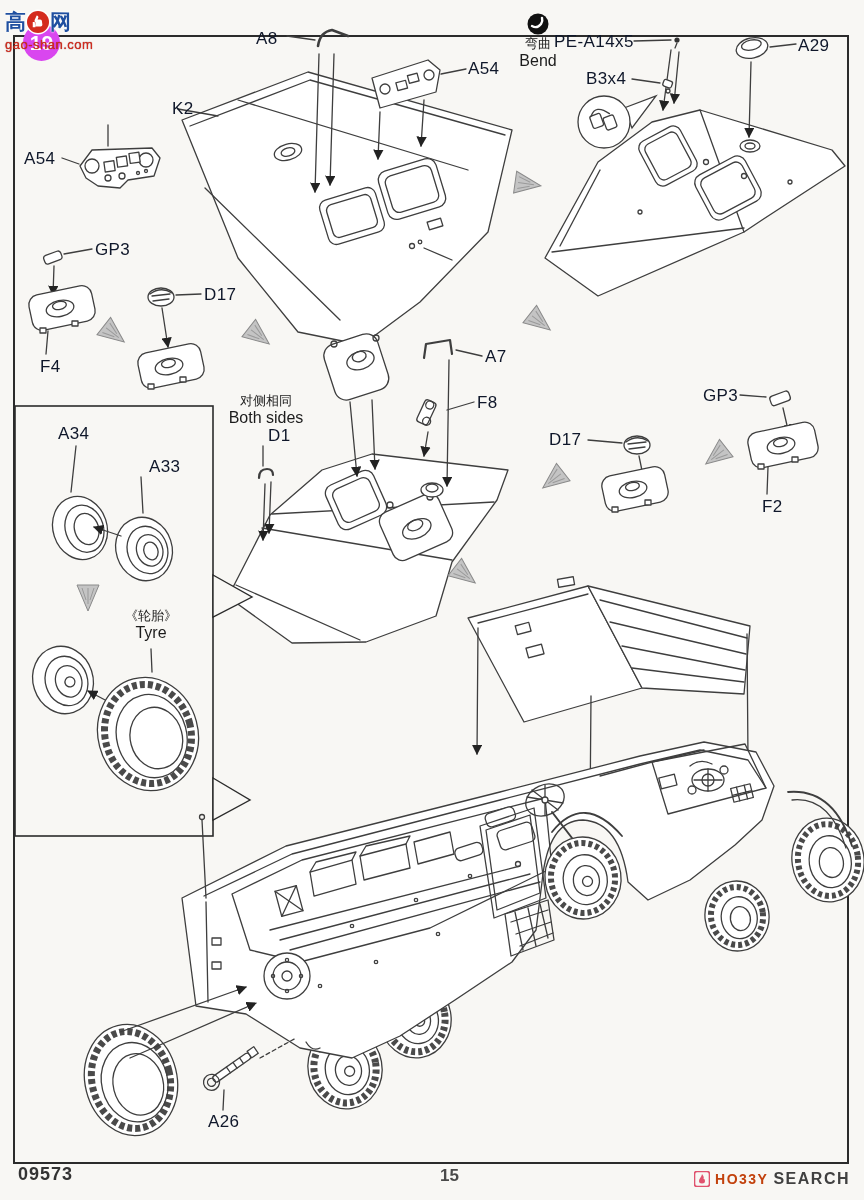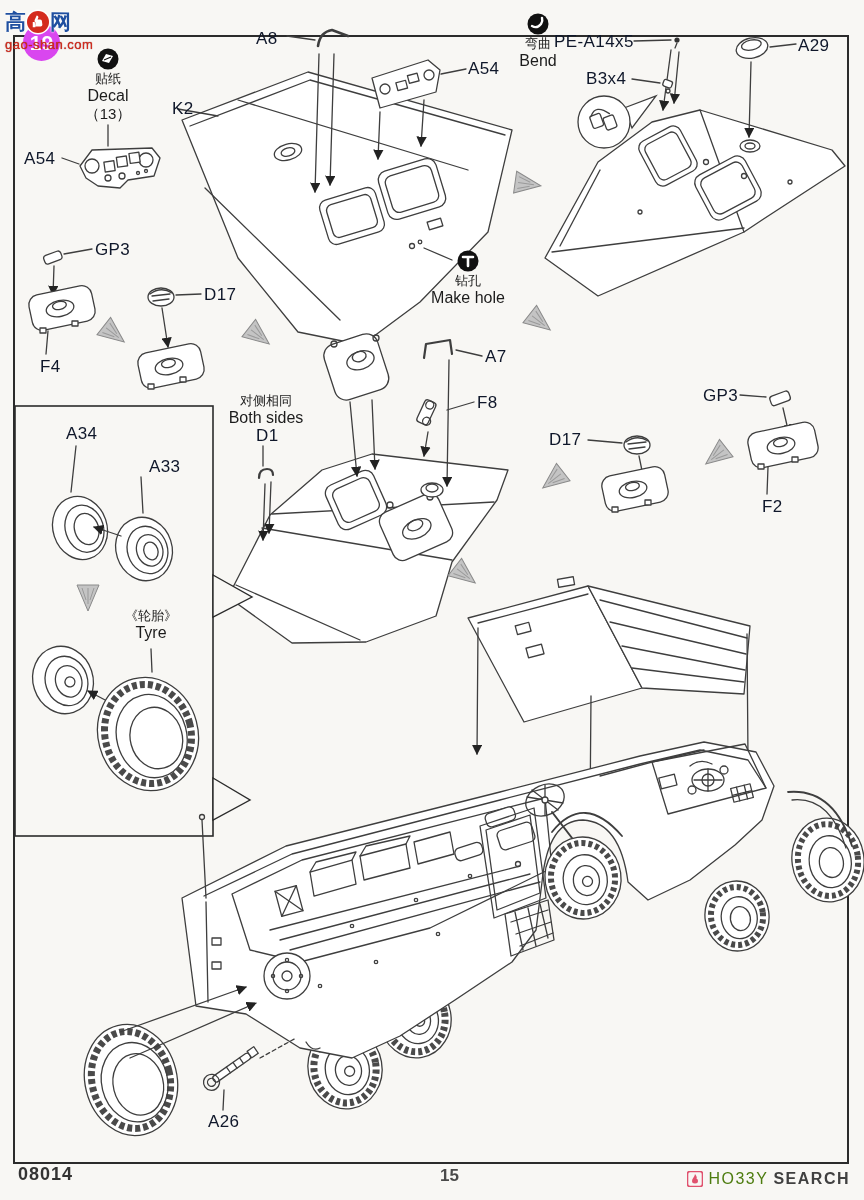--- a/index.html
+++ b/index.html
@@ -28,21 +28,21 @@
          display:flex;align-items:center;justify-content:center;flex:0 0 auto;
          box-shadow:0 0 0 1.5px #fff;}
   .wm-url{font-size:13px;font-weight:normal;color:#d42b1e;letter-spacing:.5px;
          text-shadow:0 0 1px #7a1408;margin-top:1px;}
   .footer-kit{position:absolute;left:18px;top:1164px;font-size:18px;
          font-weight:bold;color:#333;letter-spacing:1px;z-index:4;}
   .footer-page{position:absolute;left:440px;top:1166px;font-size:17px;
          font-weight:bold;color:#4a4a4a;z-index:4;}
   .footer-logo{position:absolute;right:14px;top:1170px;display:flex;
          align-items:center;gap:5px;z-index:4;}
-  .logo-hobby{font-size:16px;font-weight:normal;color:#4d7c0f;letter-spacing:1.5px;}
+  .logo-hobby{font-size:14px;font-weight:bold;color:#c2410c;letter-spacing:1.5px;}
   .logo-search{font-size:16px;font-weight:bold;color:#404040;letter-spacing:1.5px;}
 </style>
 </head>
 <body>
 
 <div class="page">
   <div class="frame"></div>
 
   <svg class="art" width="864" height="1200" viewBox="0 0 864 1200">
     <defs>
@@ -486,48 +486,30 @@
       <span class="wm-badge">
         <svg width="14" height="14" viewBox="0 0 16 16">
             <path d="M2,8 h3 v6 h-3 z M5,13 h6 q2,0 2,-2 l-.5,-4 q0,-2 -2,-2 h-3 l1,-2.5 q0,-2 -2,-2 l-2.5,5.5 z" fill="#fff"></path>
           </svg>
       </span>
       <span class="wm-ch">网</span>
     </div>
     <div class="wm-url">gao-shan.com</div>
   </div>
 
-  <div class="note" style="left:70px;top:48px;width:76px;">
-    <svg class="nicon" width="22" height="22" viewBox="0 0 22 22">
-      <circle cx="11" cy="11" r="10.5" fill="#111"></circle>
-      <polygon points="5,13 9,6 16,8 12,15" fill="#fff"></polygon>
-        <path d="M7,12 L14,9" stroke="#111" stroke-width="1.2"></path>
-    </svg>
-    <span class="cn">贴纸</span>
-    <span class="en">Decal</span>
-    <span class="cnt">（13）</span>
-  </div>
 
   <div class="note" style="left:506px;top:13px;width:64px;">
     <svg class="nicon" width="22" height="22" viewBox="0 0 22 22">
       <circle cx="11" cy="11" r="10.5" fill="#111"></circle>
       <path d="M5,13 Q10,16 14,11 Q16,8 15,5" stroke="#fff" stroke-width="2.4" fill="none" stroke-linecap="round"></path>
     </svg>
     <span class="cn">弯曲</span>
     <span class="en">Bend</span>
   </div>
 
-  <div class="note" style="left:428px;top:250px;width:80px;">
-    <svg class="nicon" width="22" height="22" viewBox="0 0 22 22">
-      <circle cx="11" cy="11" r="10.5" fill="#111"></circle>
-      <path d="M6,7 L16,7 M11,7 L11,16" stroke="#fff" stroke-width="2.6" stroke-linecap="round"></path>
-    </svg>
-    <span class="cn">钻孔</span>
-    <span class="en">Make hole</span>
-  </div>
 
   <div class="note" style="left:224px;top:394px;width:84px;">
     <span class="cn">对侧相同</span>
     <span class="en">Both sides</span>
   </div>
 
   <div class="note" style="left:108px;top:609px;width:86px;">
     <span class="cn">《轮胎》</span>
     <span class="en">Tyre</span>
   </div>
@@ -535,31 +517,31 @@
   <div class="label" style="left:24px;top:149px;">A54</div>
   <div class="label" style="left:151px;top:99px;margin-left:21px;">K2</div>
   <div class="label" style="left:256px;top:29px;">A8</div>
   <div class="label" style="left:468px;top:59px;">A54</div>
   <div class="label" style="left:554px;top:32px;">PE-A14x5</div>
   <div class="label" style="left:586px;top:69px;">B3x4</div>
   <div class="label" style="left:798px;top:36px;">A29</div>
   <div class="label" style="left:95px;top:240px;">GP3</div>
   <div class="label" style="left:204px;top:285px;">D17</div>
   <div class="label" style="left:40px;top:357px;">F4</div>
-  <div class="label" style="left:256px;top:426px;">D1</div>
+  <div class="label" style="left:268px;top:426px;">D1</div>
   <div class="label" style="left:485px;top:347px;">A7</div>
   <div class="label" style="left:477px;top:393px;">F8</div>
   <div class="label" style="left:549px;top:430px;">D17</div>
   <div class="label" style="left:703px;top:386px;">GP3</div>
   <div class="label" style="left:762px;top:497px;">F2</div>
-  <div class="label" style="left:66px;top:424px;">A34</div>
+  <div class="label" style="left:58px;top:424px;">A34</div>
   <div class="label" style="left:129px;top:457px;margin-left:20px;">A33</div>
   <div class="label" style="left:208px;top:1112px;">A26</div>
 
-  <div class="footer-kit">08014</div>
+  <div class="footer-kit">09573</div>
   <div class="footer-page">15</div>
   <div class="footer-logo">
     <svg width="16" height="16" viewBox="0 0 16 16">
       <rect x="0.5" y="0.5" width="15" height="15" rx="2.5" fill="none" stroke="#e0526e" stroke-width="1.6"></rect>
       <path d="M8,3 Q10.5,6 9.5,8 Q11,7.5 11,10 Q11,12.5 8,12.5 Q5,12.5 5,10 Q5,8 6.5,6.5 Q7.5,5.5 8,3 Z" fill="#e0526e"></path>
     </svg>
     <span class="logo-hobby">HO33Y</span>
     <span class="logo-search">SEARCH</span>
   </div>
 </div>

